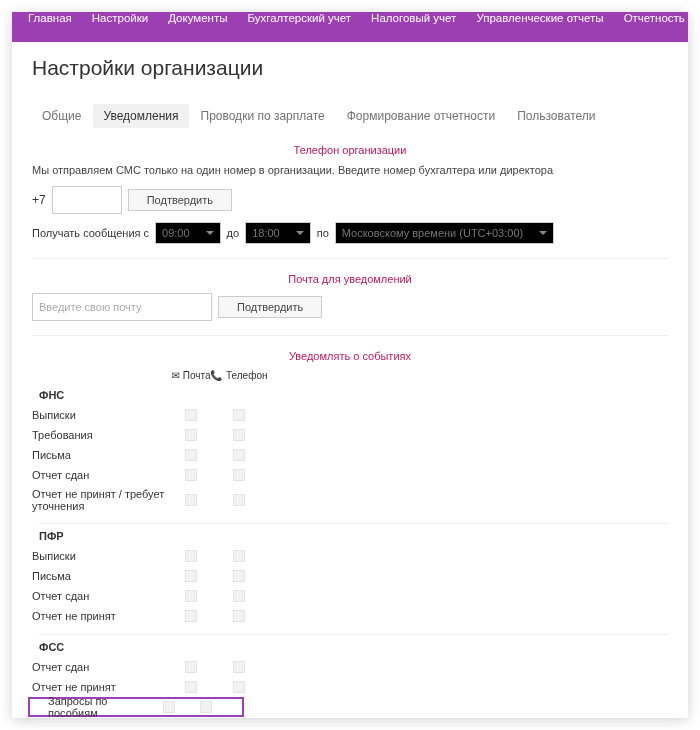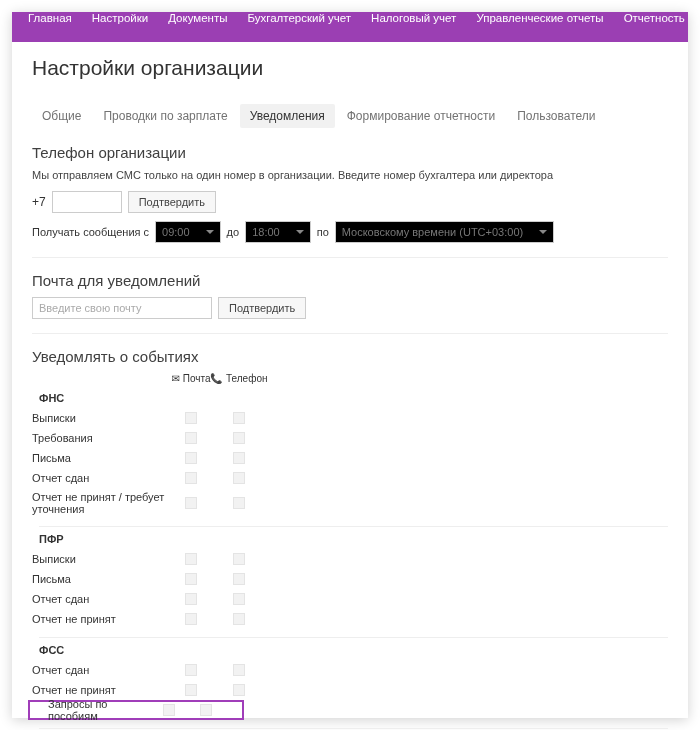--- a/index.html
+++ b/index.html
@@ -56,47 +56,48 @@
     cursor: pointer;
     white-space: nowrap;
   }
   .tab.active {
     background: #f1f1f1;
     color: #333;
     border-radius: 2px;
   }
 
   h3.section {
-    font-size: 15px;
+    font-size: 11px;
     font-weight: 400;
-    color: #404040;
+    color: #be185d;
     margin: 4px 0 8px 0;
+    text-align: center;
   }
   .hint {
     font-size: 11px;
     color: #444;
     margin-bottom: 10px;
   }
   .row { display: flex; align-items: center; gap: 6px; margin-bottom: 8px; }
   .prefix { font-size: 12px; color: #333; }
   input[type=text] {
-    height: 22px;
+    height: 28px;
     border: 1px solid #ccc;
     padding: 0 6px;
     font-size: 11px;
     background: #fff;
   }
   input.phone { width: 70px; }
   input.email { width: 180px; }
   input.email::placeholder { color: #aaa; }
   .btn {
     height: 22px;
     border: 1px solid #ccc;
     background: #f7f7f7;
-    padding: 0 10px;
+    padding: 0 18px;
     font-size: 11px;
     color: #444;
     cursor: pointer;
   }
   .small-note { font-size:11px; color:#333; }
   .select {
     display: inline-flex;
     align-items: center;
     height: 22px;
     border: 1px solid #ccc;
@@ -190,22 +191,22 @@
       <a href="#">Налоговый учет</a>
       <a href="#">Управленческие отчеты</a>
       <a href="#">Отчетность</a>
     </div>
 
   <div class="content">
     <div class="page-head">
       <div class="page-title">Настройки организации</div>
       <div class="tabs" id="tabs">
           <span class="tab">Общие</span>
+          <span class="tab active">Уведомления</span>
           <span class="tab">Проводки по зарплате</span>
-          <span class="tab active">Уведомления</span>
           <span class="tab">Формирование отчетности</span>
           <span class="tab">Пользователи</span>
         </div>
     </div>
 
     <h3 class="section">Телефон организации</h3>
     <div class="hint">Мы отправляем СМС только на один номер в организации. Введите номер бухгалтера или директора</div>
     <div class="row">
       <span class="prefix">+7</span>
       <input class="phone" type="text" value="" style="">

